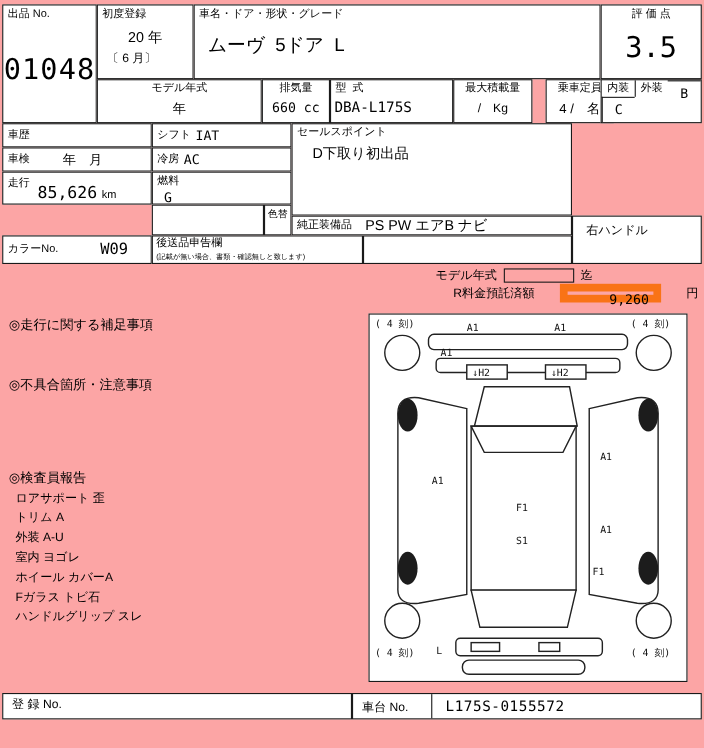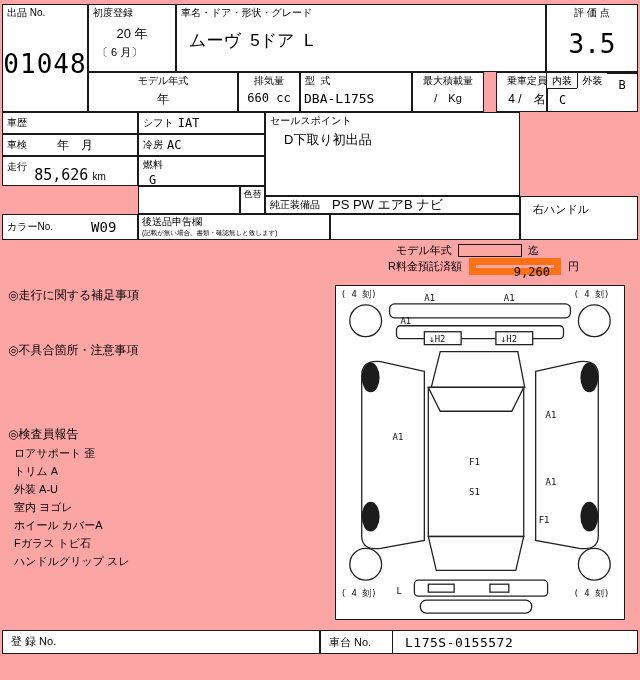--- a/index.html
+++ b/index.html
@@ -77,21 +77,21 @@
   #sales  { left:265px; top:112px; width:255px; height:84px; }
   #sales .sp-val { font-size:13px; padding-left:18px; margin-top:2px; }
   #equip  { left:265px; top:196px; width:255px; height:18px; display:flex; align-items:center; }
   #equip .dval { font-size:13px; margin-left:8px; }
   #handle { left:520px; top:196px; width:118px; height:44px; }
   #handle .hd { font-size:11px; padding:5px 0 0 12px; }
 
   
   #namechange { left:396px; top:243px; display:flex; align-items:center; gap:6px; font-size:11px; }
   #namechange .slot { display:inline-block; width:64px; height:13px; border:1px solid #1a1a1a; }
-  #recycle { left:388px; top:258px; display:flex; align-items:center; gap:7px; font-size:11px; }
+  #recycle { left:412px; top:258px; display:flex; align-items:center; gap:23px; font-size:11px; }
   #recycle .amount { display:inline-block; width:92px; height:17px; border:7px solid #f97316;
                      text-align:right; font-size:12px; line-height:15px; padding-right:4px; }
 
   
   #note1 { left:8px; top:287px; font-size:12px; }
   #note2 { left:8px; top:342px; font-size:12px; }
   #note3 { left:8px; top:426px; font-size:12px; }
   #insplist { left:14px; top:444px; font-size:11px; line-height:18px; }
 
   

